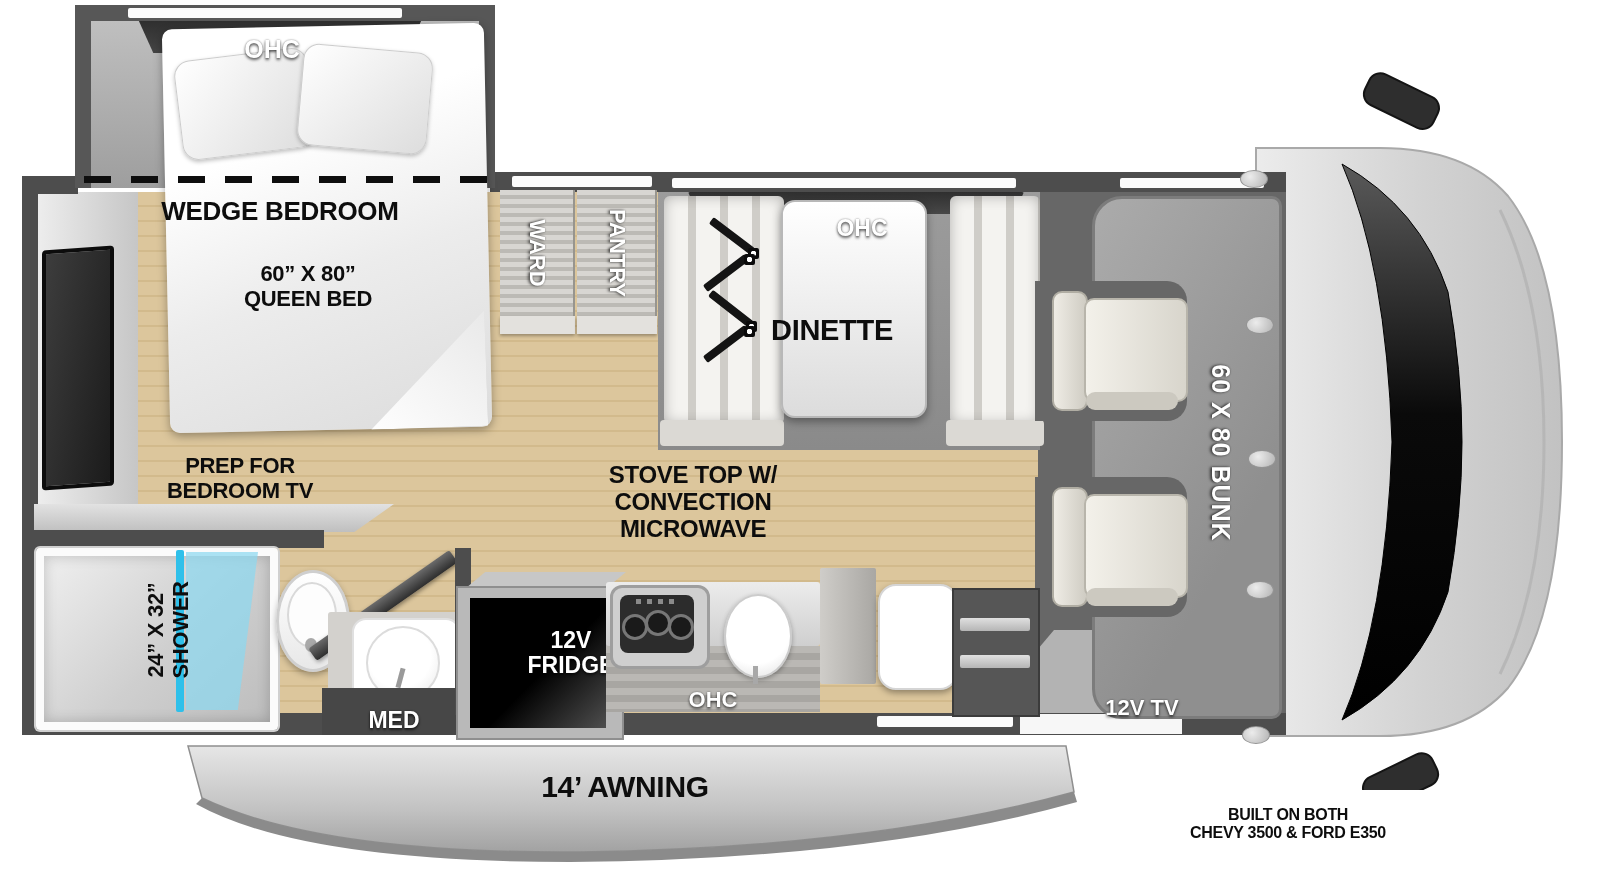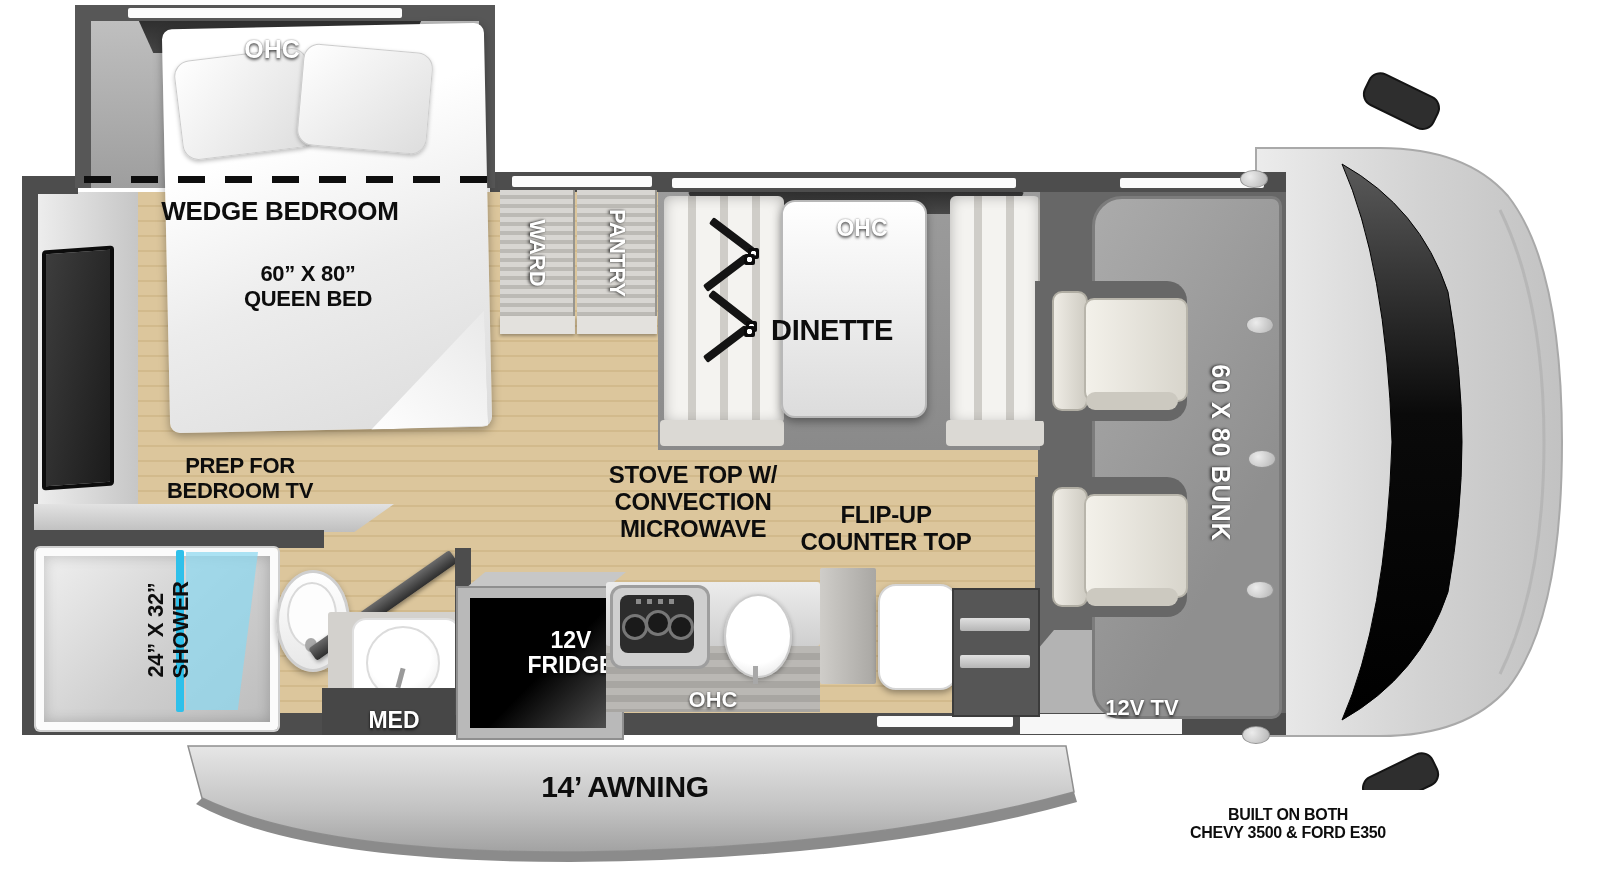--- a/index.html
+++ b/index.html
@@ -235,19 +235,17 @@
 
   <div class="abs" style="left:952px;top:588px;width:84px;height:125px;background:#565656;border:2px solid #3b3b3b;"></div>
   <div class="abs" style="left:960px;top:618px;width:70px;height:13px;border-radius:2px;
        background:linear-gradient(180deg,#e0e0e0,#b5b5b5);"></div>
   <div class="abs" style="left:960px;top:655px;width:70px;height:13px;border-radius:2px;
        background:linear-gradient(180deg,#e0e0e0,#b5b5b5);"></div>
 
   <div class="lbl" style="left:558px;top:462px;width:270px;font-size:24px;">STOVE TOP W/
 CONVECTION
 MICROWAVE</div>
-  <div class="lbl" style="left:791px;top:502px;width:190px;font-size:24px;">FLIP-UP
-COUNTER TOP</div>
 
   <div class="lbl" style="left:1123px;top:806px;width:330px;font-size:16px;">BUILT ON BOTH
 CHEVY 3500 &amp; FORD E350</div>
 
 </div>
 
 </body></html>

